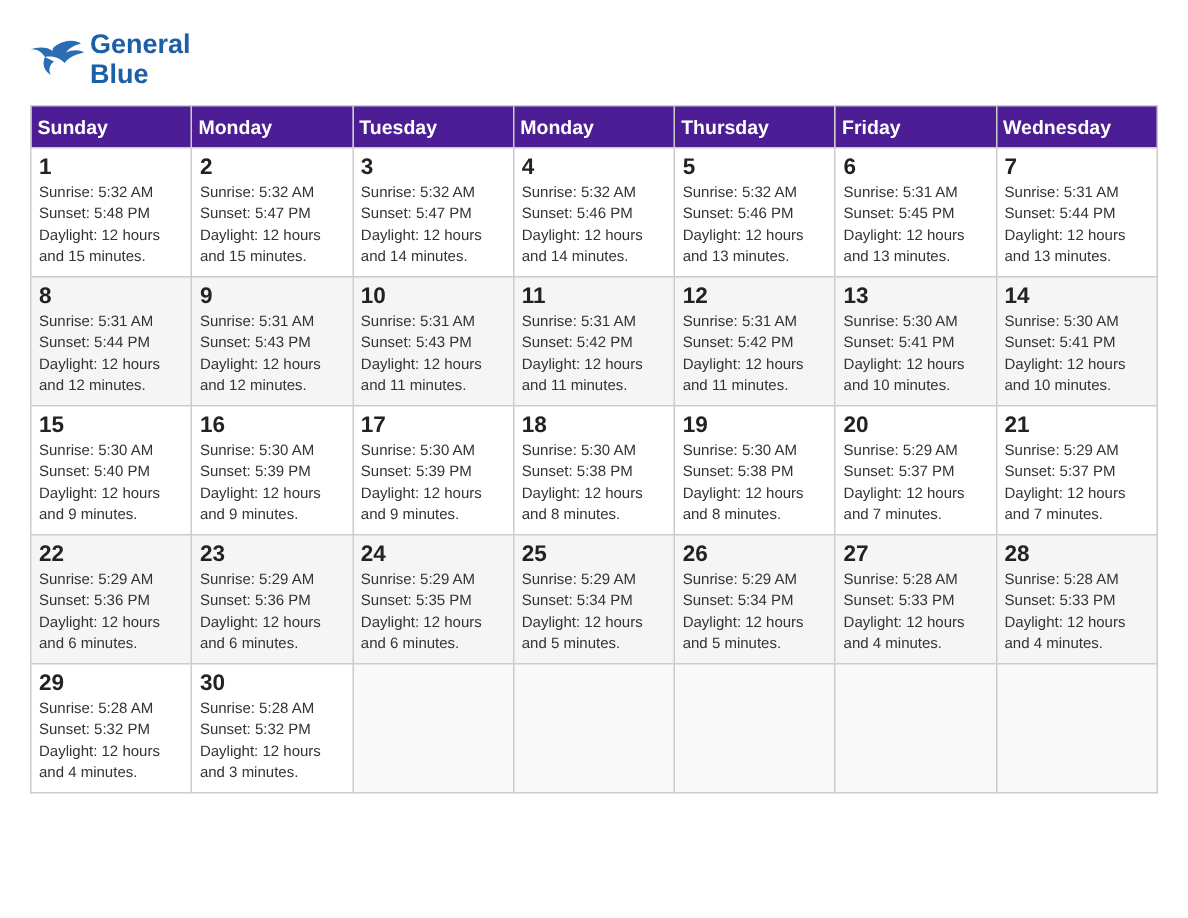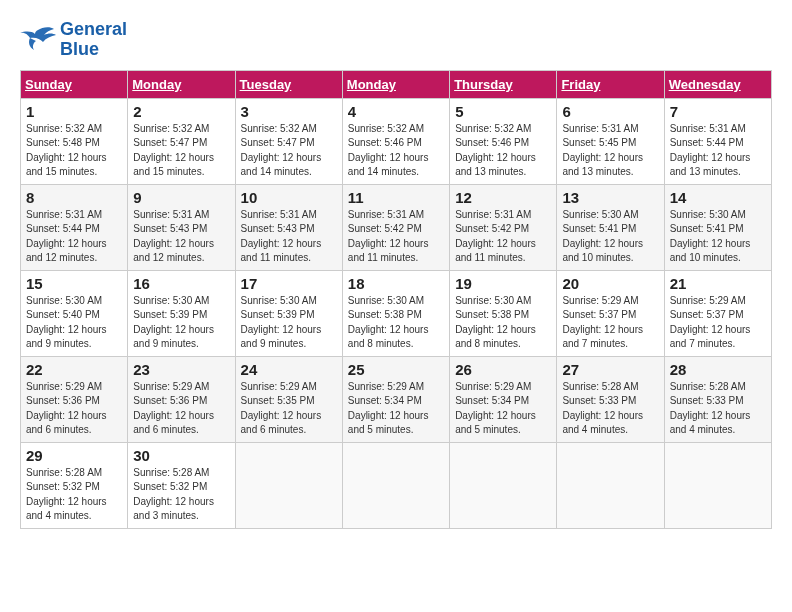--- a/index.html
+++ b/index.html
@@ -46,28 +46,27 @@
     .location-title {
       font-size: 15px;
       color: #444;
     }
     table {
       width: 100%;
       border-collapse: collapse;
       font-size: 11px;
     }
     thead tr th {
-      background-color: #be185d;
+      background-color: #4c1d95;
       color: #fff;
       padding: 6px 4px;
       text-align: left;
       font-size: 13px;
       font-weight: bold;
       border: 1px solid #ccc;
-      text-decoration: underline;
     }
     tbody tr td {
       border: 1px solid #ccc;
       vertical-align: top;
       padding: 4px 5px;
       min-width: 90px;
       height: 80px;
       background: #fff;
     }
     tbody tr:nth-child(even) td {

